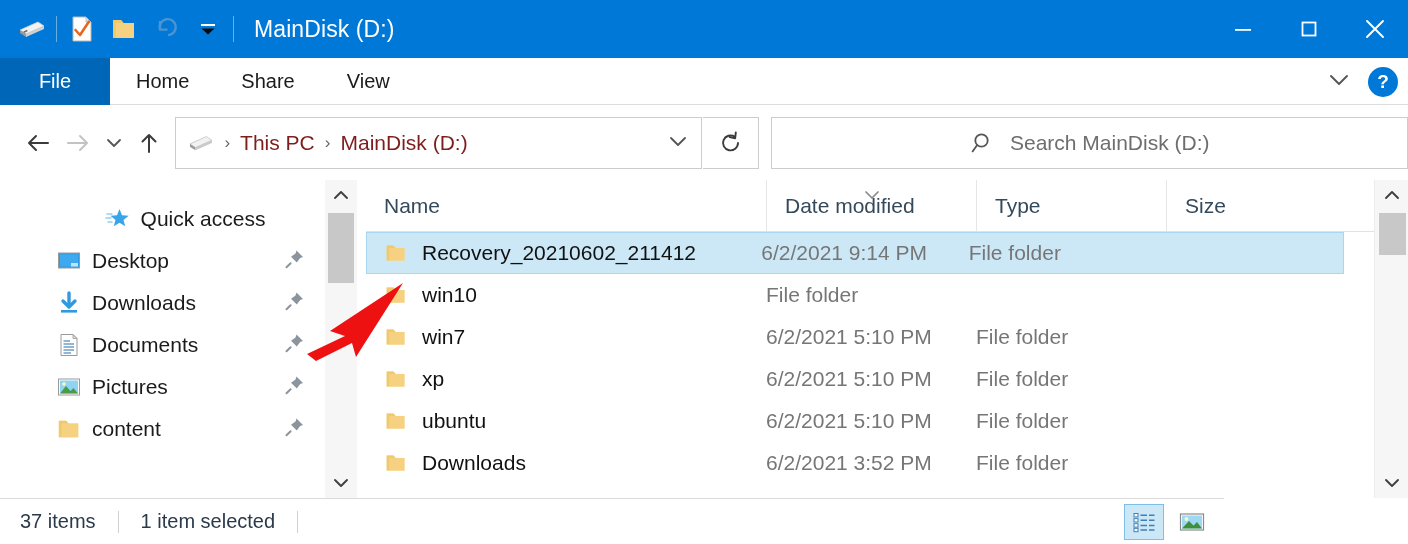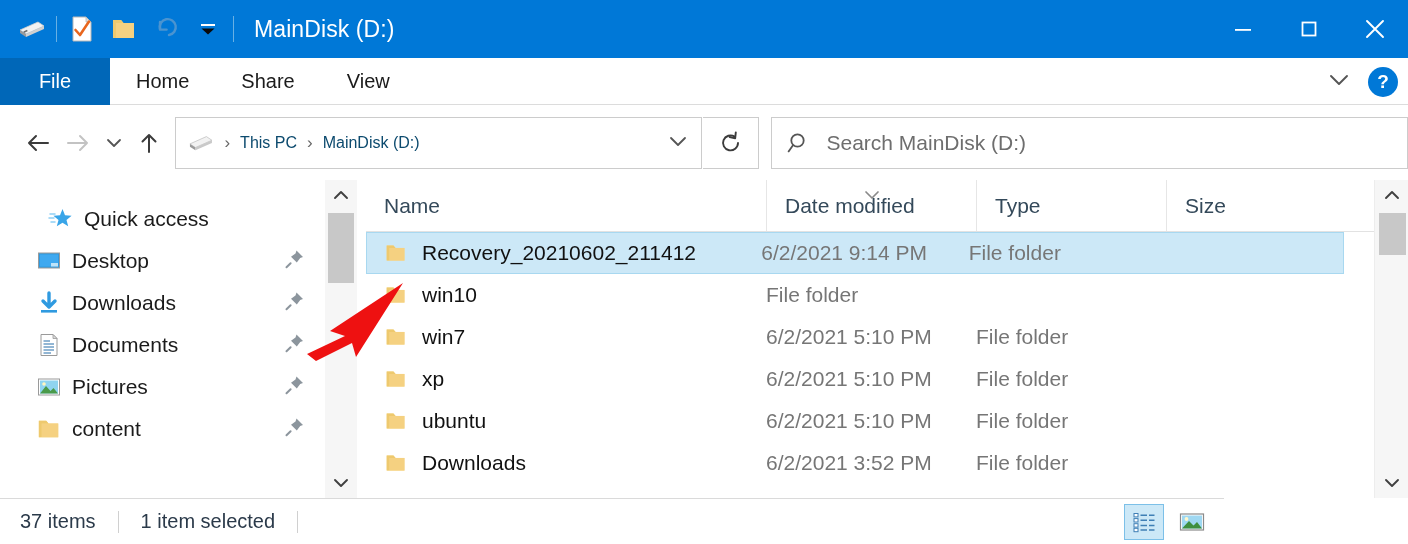--- a/index.html
+++ b/index.html
@@ -52,43 +52,43 @@
   
   .addressrow {
     position:absolute; left:0; top:105px; width:1408px; height:75px;
     background:#ffffff; display:flex; align-items:center;
   }
   .navbtn { width:44px; height:46px; display:flex; align-items:center; justify-content:center; }
   .addrbox {
     margin-left:6px; height:52px; width:575px; border:1px solid #cccccc;
     background:#fff; display:flex; align-items:center; padding:0 10px;
   }
-  .crumb { font-size:16px; color:#0c4a6e; white-space:nowrap; }
+  .crumb { font-size:21px; color:#7f1d1d; white-space:nowrap; }
   .crumb-sep { color:#666; font-size:17px; margin:0 10px; }
   .addr-chevron { margin-left:auto; }
   .refreshbtn {
     margin-left:1px; width:62px; height:52px; border:1px solid #cccccc; border-left:none;
     display:flex; align-items:center; justify-content:center;
   }
   .searchbox {
     margin-left:12px; height:52px; width:695px; border:1px solid #cccccc;
-    display:flex; align-items:center; padding:0 14px; gap:14px;
+    display:flex; align-items:center; padding:0 14px; gap:14px;justify-content:center;
   }
   .search-ph { font-size:21px; color:#6e6e6e; white-space:nowrap; }
 
   
   .body { position:absolute; left:0; top:180px; width:1408px; height:318px; background:#fff; }
 
   
   .navpane {
     position:absolute; left:0; top:0; width:322px; height:318px;
     background:#ffffff; overflow:hidden;
   }
   .navitem {
-    display:flex; align-items:center; height:42px; padding-left:34px; position:relative;
+    display:flex; align-items:center; height:42px; padding-left:54px; position:relative;
   }
   .navitem.root { padding-left:46px; }
   .nav-ico { width:30px; display:flex; align-items:center; justify-content:center; flex:0 0 30px; }
   .nav-label { font-size:21px; color:#1b1b1b; margin-left:8px; white-space:nowrap; }
   .nav-pin { position:absolute; right:16px; top:50%; transform:translateY(-50%); }
 
   
   .nav-scroll { position:absolute; left:325px; top:0; width:32px; height:318px; background:#f6f6f6; }
   .sb-arrow { width:32px; height:30px; display:flex; align-items:center; justify-content:center; }
   .sb-thumb { position:absolute; left:3px; width:26px; background:#c8c8c8; }
@@ -272,21 +272,21 @@
         </svg>
       </span>
       <span class="search-ph">Search MainDisk (D:)</span>
     </div>
   </div>
 
   <div class="body">
 
     <div class="navpane">
 
-      <div class="navitem root" style="margin-top:18px;">
+      <div class="navitem root" style="margin-top:18px;justify-content:center;">
         <span class="nav-ico">
           <svg width="26" height="26" viewBox="0 0 26 26">
             <path d="M14.5 3 L17 9.3 L23.6 9.7 L18.5 13.9 L20.2 20.3 L14.5 16.7 L8.8 20.3 L10.5 13.9 L5.4 9.7 L12 9.3 Z" fill="#39a5e8"></path>
             <path d="M2 8 H7 M1 12 H6 M3 16 H7" stroke="#8fd0f5" stroke-width="1.5" stroke-linecap="round"></path>
           </svg>
         </span>
         <span class="nav-label">Quick access</span>
       </div>
 
       <div class="navitem">

